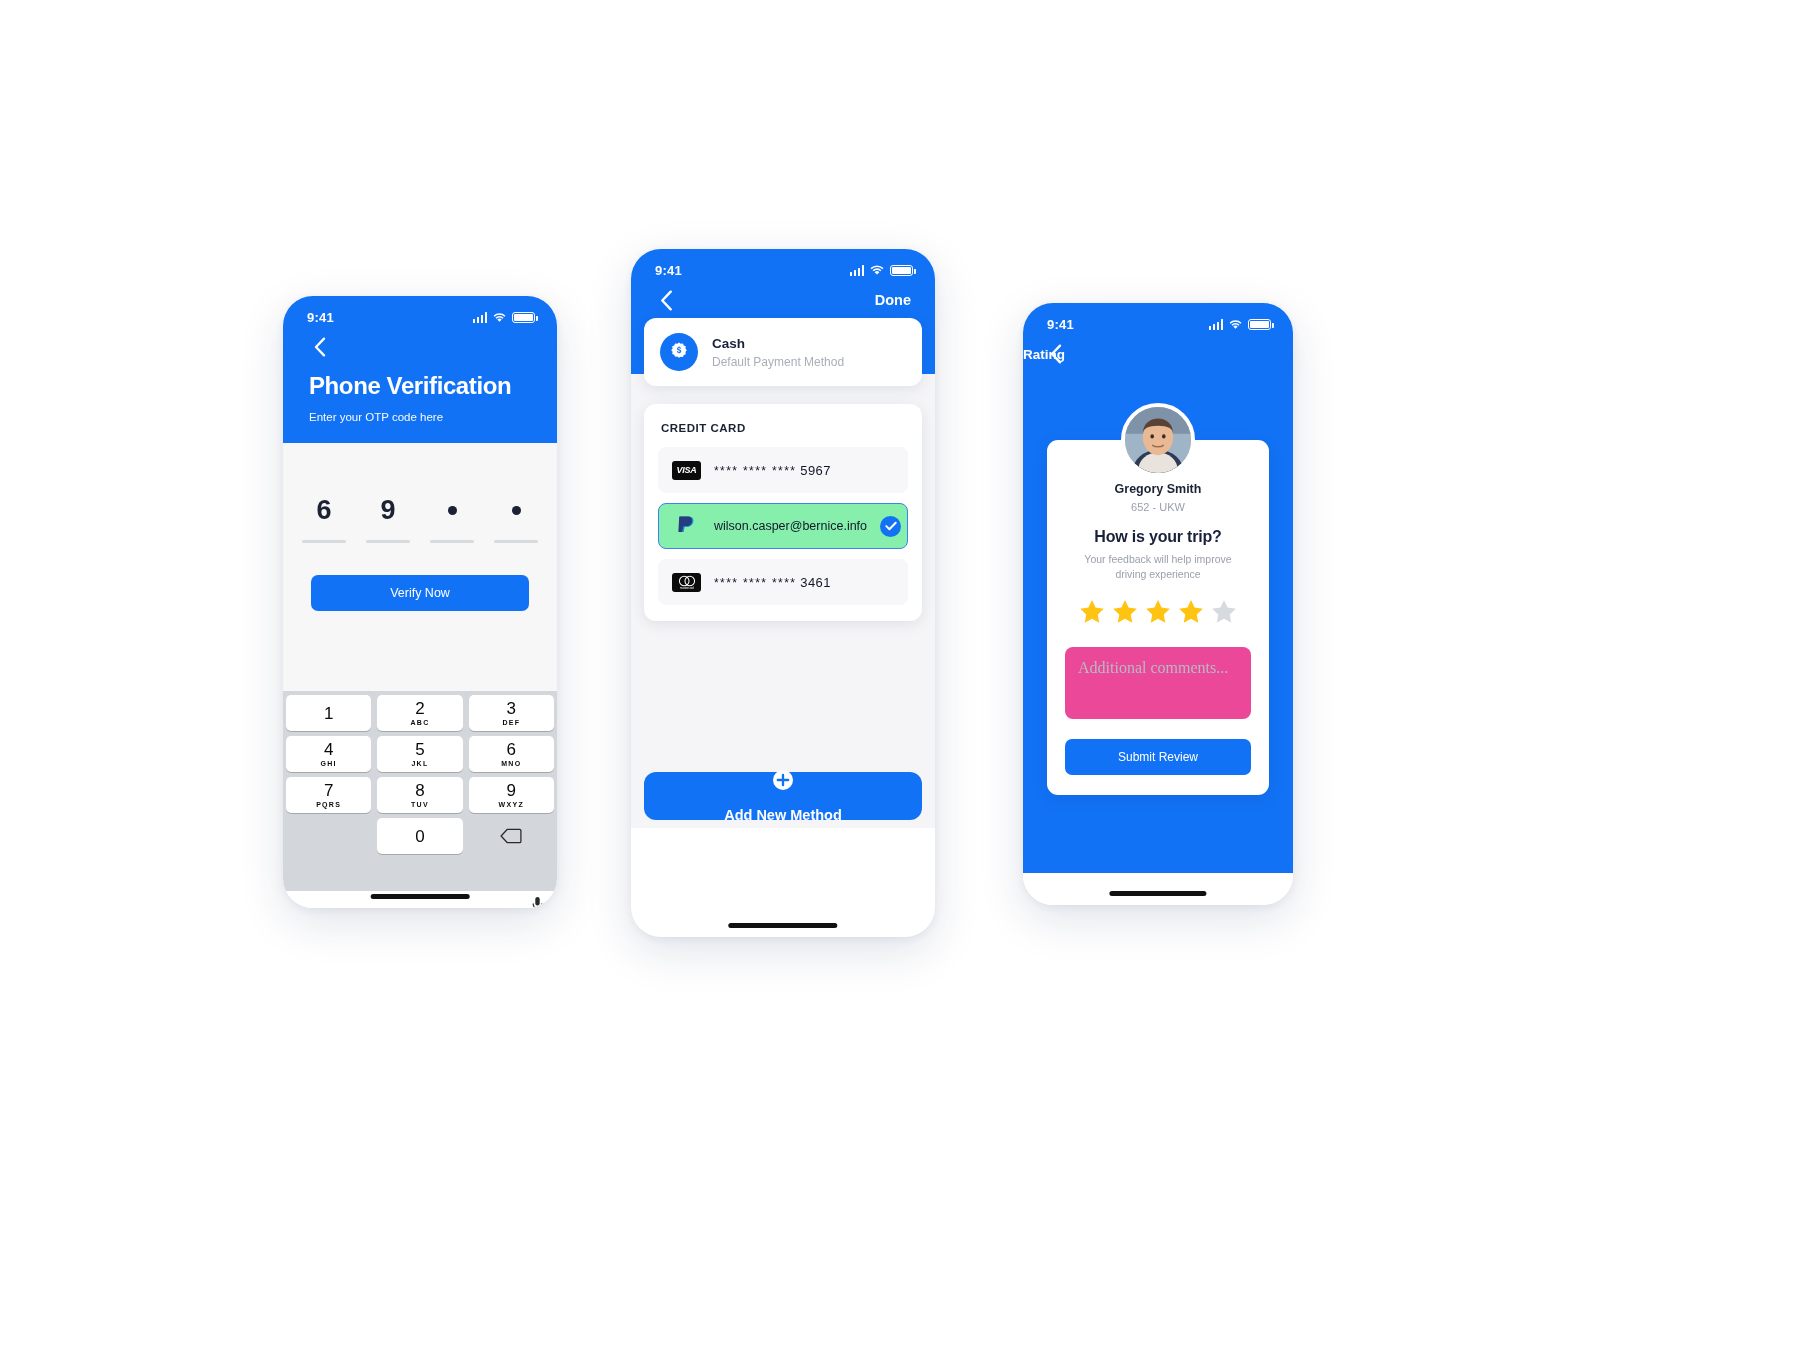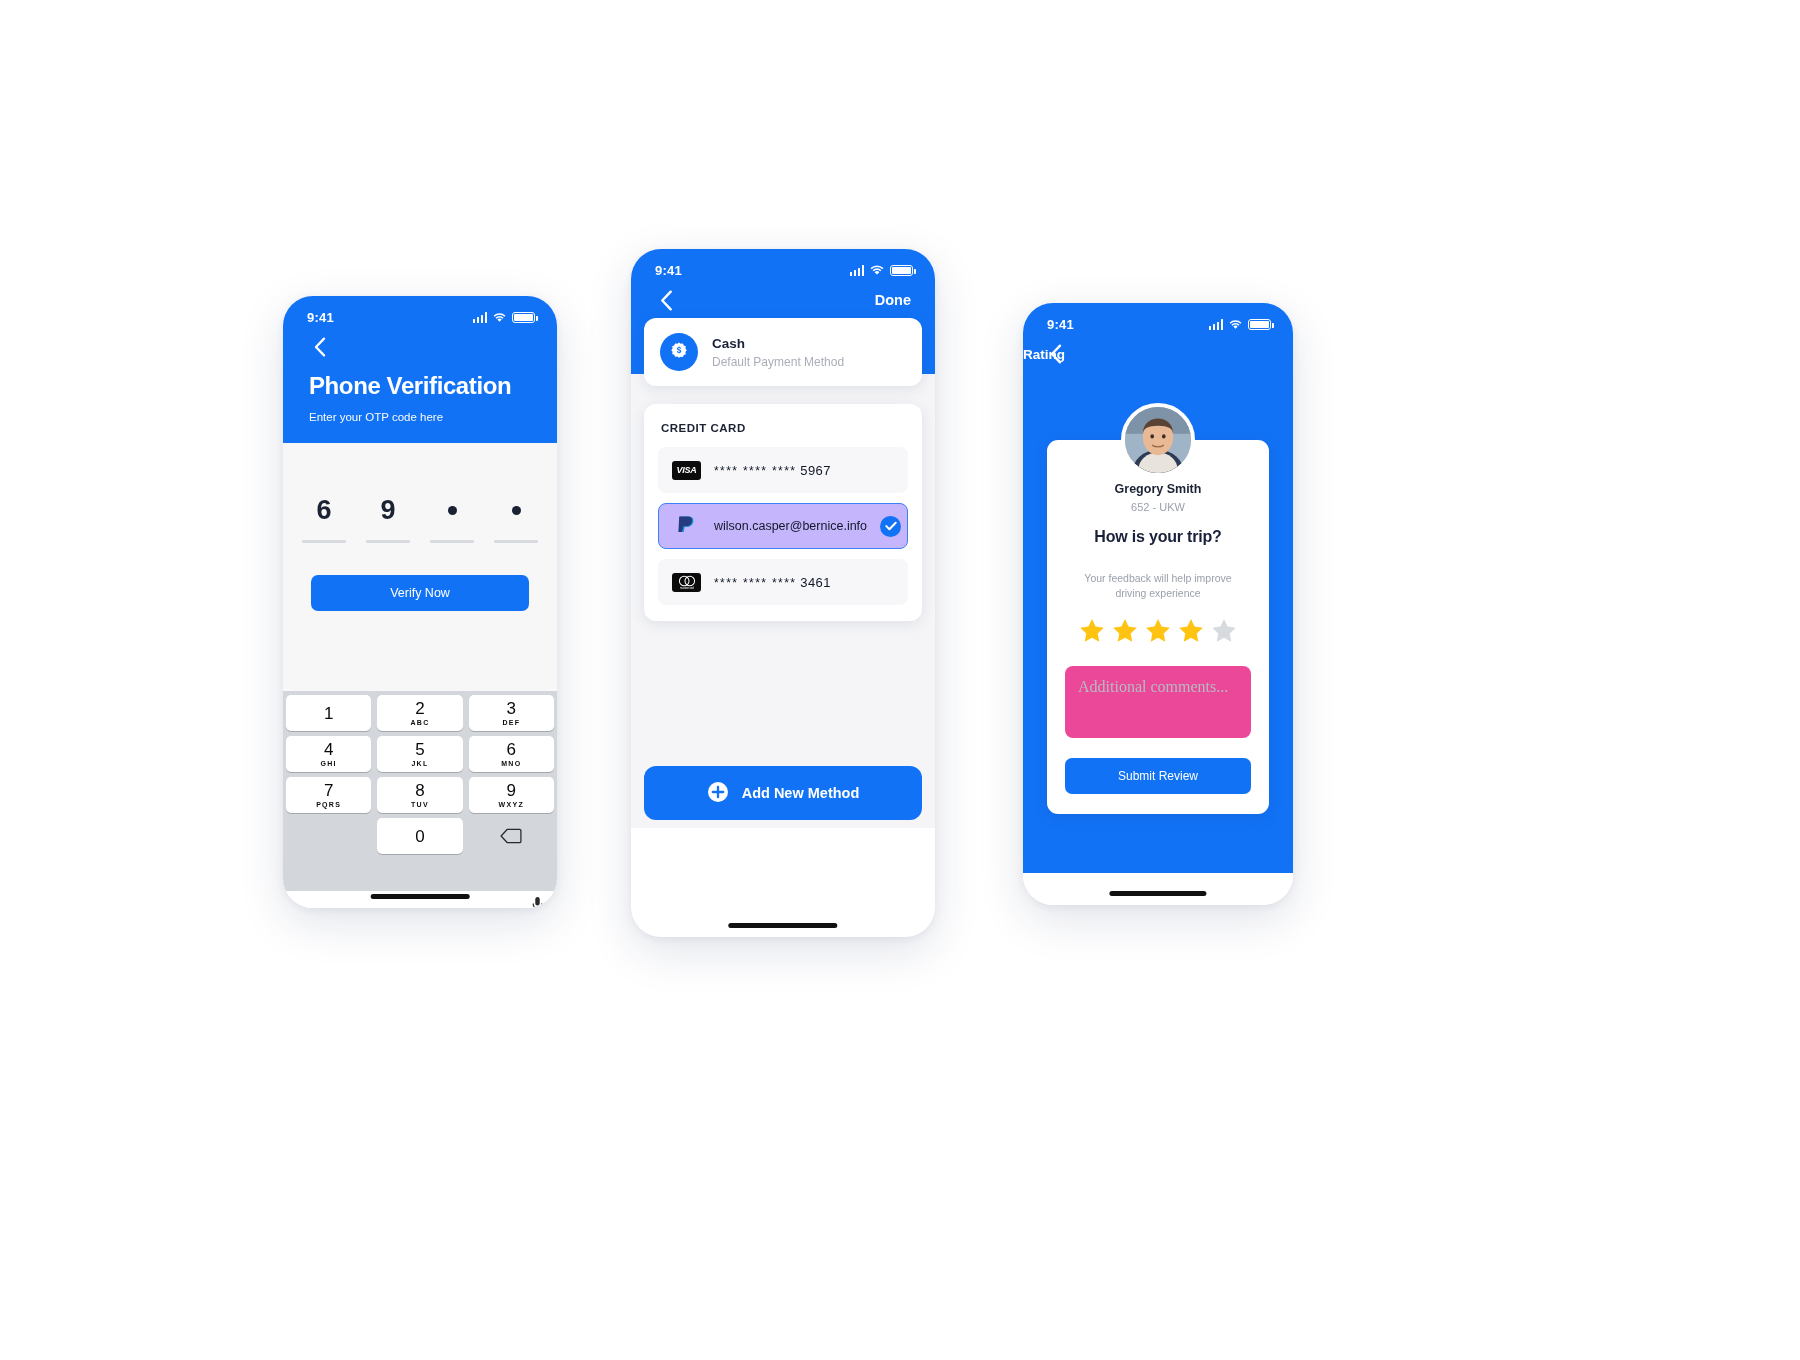--- a/index.html
+++ b/index.html
@@ -132,45 +132,46 @@
   .cc-head {
     font-size:11.5px; font-weight:bold; color:#1A2233;
     letter-spacing:.5px; padding-left:3px; margin-bottom:13px;
   }
   .cc-row {
     background:#F7F7F9; border-radius:8px; border:1.5px solid transparent;
     height: 46px; display:flex; align-items:center; gap:13px;
     padding: 0 13px; margin-bottom: 10px; cursor:pointer;
   }
   .cc-row:last-child { margin-bottom:0; }
-  .cc-row.sel { background:#c4b5fd; border-color:#3B82F6; }
+  .cc-row.sel { background:#86efac; border-color:#3B82F6; }
   .cc-num { font-size:13px; color:#111827; letter-spacing:.4px; flex:1; }
   .cc-num .stars { letter-spacing:1.4px; font-size:12px; }
   .cc-mail { font-size:12.5px; color:#111827; flex:1; }
   .tick {
     width:21px;height:21px;border-radius:50%;background:#1272F5;
     display:flex;align-items:center;justify-content:center;flex:0 0 21px;
   }
   .visa {
     width:29px;height:19px;background:#0B0B0B;border-radius:3px;
     display:flex;align-items:center;justify-content:center;
     color:#fff;font-size:9px;font-weight:bold;font-style:italic;
     letter-spacing:-.3px; flex:0 0 29px;
   }
   .mcbox {
     width:29px;height:19px;background:#0B0B0B;border-radius:3px;
     display:flex;align-items:center;justify-content:center;flex:0 0 29px;
   }
   .ppbox { width:29px; display:flex; align-items:center; justify-content:center; flex:0 0 29px; }
   .add-btn {
     position:absolute; left:13px; right:13px; bottom:54px;
-    height: 54px; background:#1272F5; border:none; border-radius:12px;
+    height: 48px; background:#1272F5; border:none; border-radius:12px;
     color:#fff; font-size:14.5px; font-weight:bold; font-family:inherit;
     display:flex; align-items:center; justify-content:center; gap:13px;
     cursor:pointer;
+    flex-direction:column;
   }
   #p2 .whitefoot { position:absolute; left:0; right:0; bottom:0; height:46px; background:#fff; }
 
   
   #p3 { left: 1023px; top: 303px; width: 270px; height: 602px; }
   #p3 .blue { background:#1272F5; position:absolute; inset:0 0 32px 0; }
   #p3 .topline { display:flex; align-items:center; padding: 6px 22px 0 22px; position:relative; }
   #p3 .nav-title {
     position:absolute; left:0; right:0; 
     color:#fff; font-size:13.5px; font-weight:bold;
@@ -187,21 +188,21 @@
   }
   .av-svg { display:block; width:100%; height:100%; }
   .drv-name { text-align:center; font-size:12.5px; font-weight:bold; color:#1A2233; }
   .drv-id { text-align:center; font-size:11px; color:#9AA0AC; margin-top:5px; }
   .q-title {
     text-align:center; font-size:16px; font-weight:bold;
     color:#19203A; margin-top:15px; letter-spacing:-.2px;
   }
   .q-sub {
     text-align:center; font-size:10.5px; color:#9AA0AC;
-    margin-top:25px; line-height:1.45;
+    margin-top:6px; line-height:1.45;
   }
   .stars-row {
     display:flex; justify-content:center; gap:7px; margin-top:17px;
   }
   .star { cursor:pointer; }
   .comments {
     margin-top:19px; background:#ec4899; border:none; border-radius:8px;
     width:100%; height:72px; padding:12px 13px; resize:none;
     font-family:Liberation Serif, serif; font-size:16px; color:#1A2233;
   }

